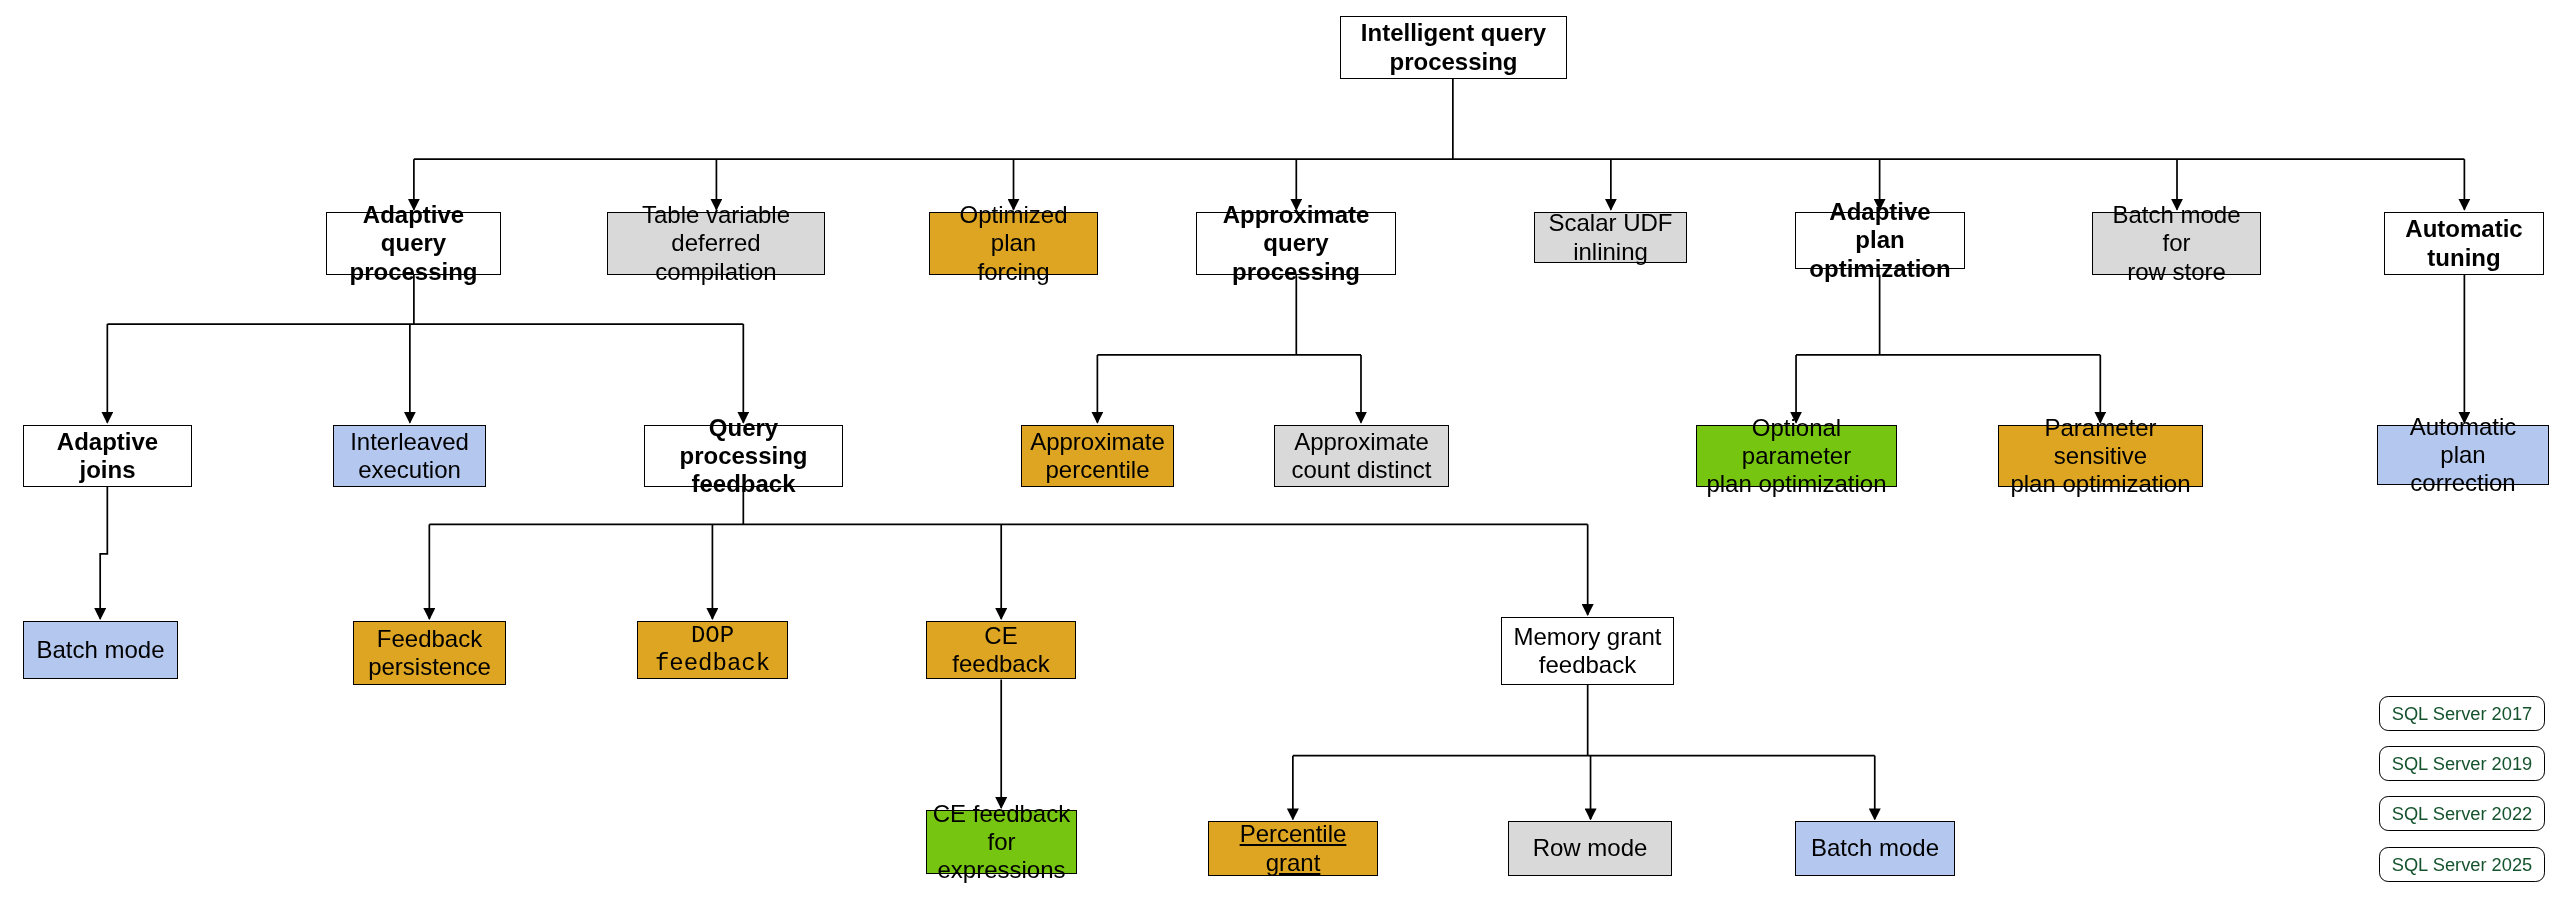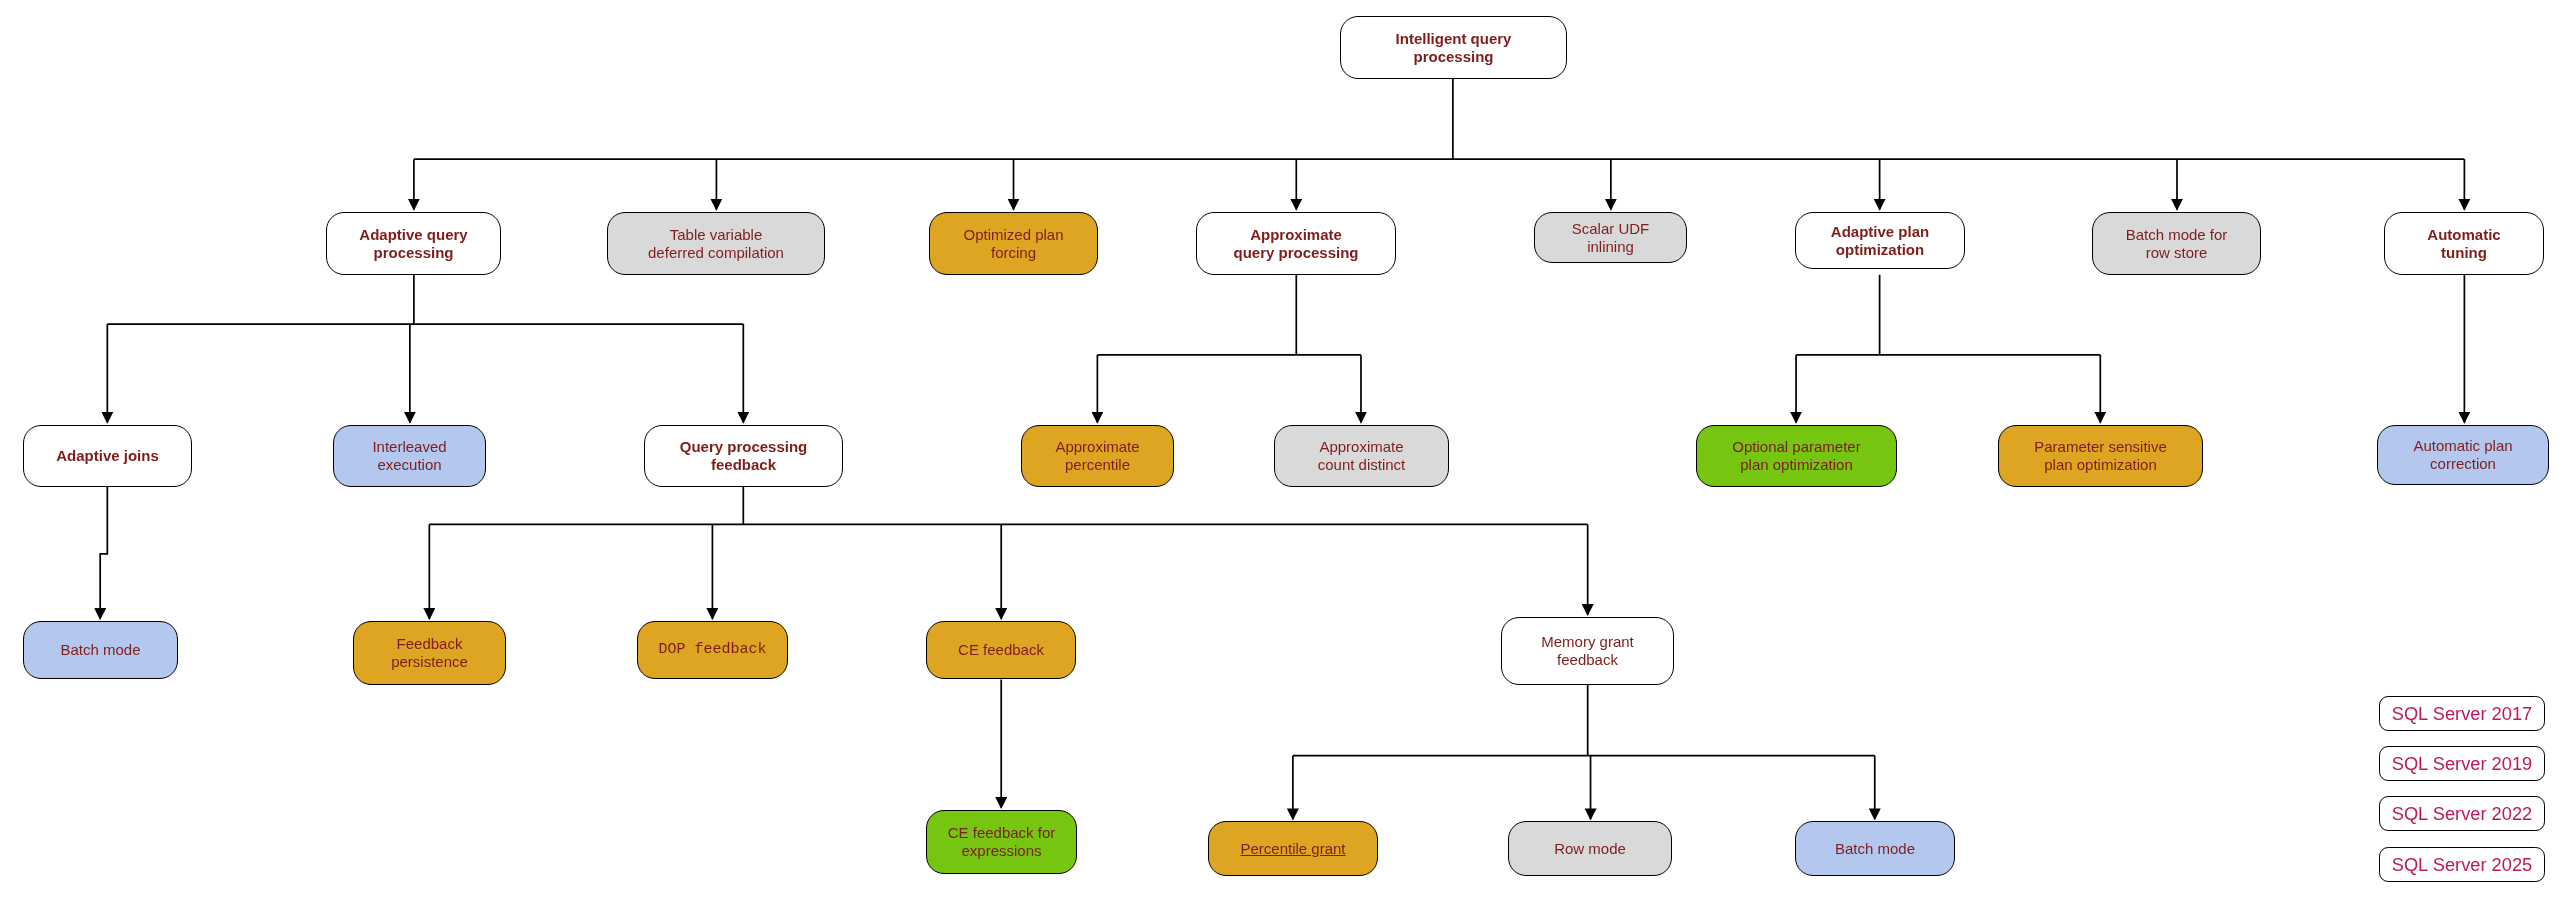--- a/index.html
+++ b/index.html
@@ -24,47 +24,47 @@
     left: 0;
     top: 0;
     width: 2576px;
     height: 916px;
     pointer-events: none;
   }
   .node {
     position: absolute;
     box-sizing: border-box;
     border: 1.7px solid #000000;
-    border-radius: 18px;
+    border-radius: 0;
     background: #ffffff;
     display: flex;
     align-items: center;
     justify-content: center;
     text-align: center;
-    color: #7f1d1d;
-    font-size: 15px;
+    color: #000000;
+    font-size: 24px;
     line-height: 1.18;
     padding: 2.3px 5.7px;
     white-space: pre-line;
   }
   .node.bold { font-weight: bold; }
   .node.gray  { background: #d9d9d9; }
   .node.gold  { background: #dda521; }
   .node.blue  { background: #b4c7ef; }
   .node.green { background: #76c511; }
   .legend-box {
     position: absolute;
     box-sizing: border-box;
     border: 1.7px solid #000000;
     border-radius: 9.2px;
     display: flex;
     align-items: center;
     justify-content: center;
     font-size: 18.3px;
-    color: #be185d;
+    color: #14532d;
     background: #ffffff;
   }
 </style>
 </head>
 <body>
 
 <div id="stage">
   <svg id="wires" viewBox="0 0 4500 1600" xmlns="http://www.w3.org/2000/svg">
     <defs>
       <marker id="arrow" viewBox="0 0 10 10" refX="9" refY="5" markerWidth="7" markerHeight="7" orient="auto-start-reverse">

